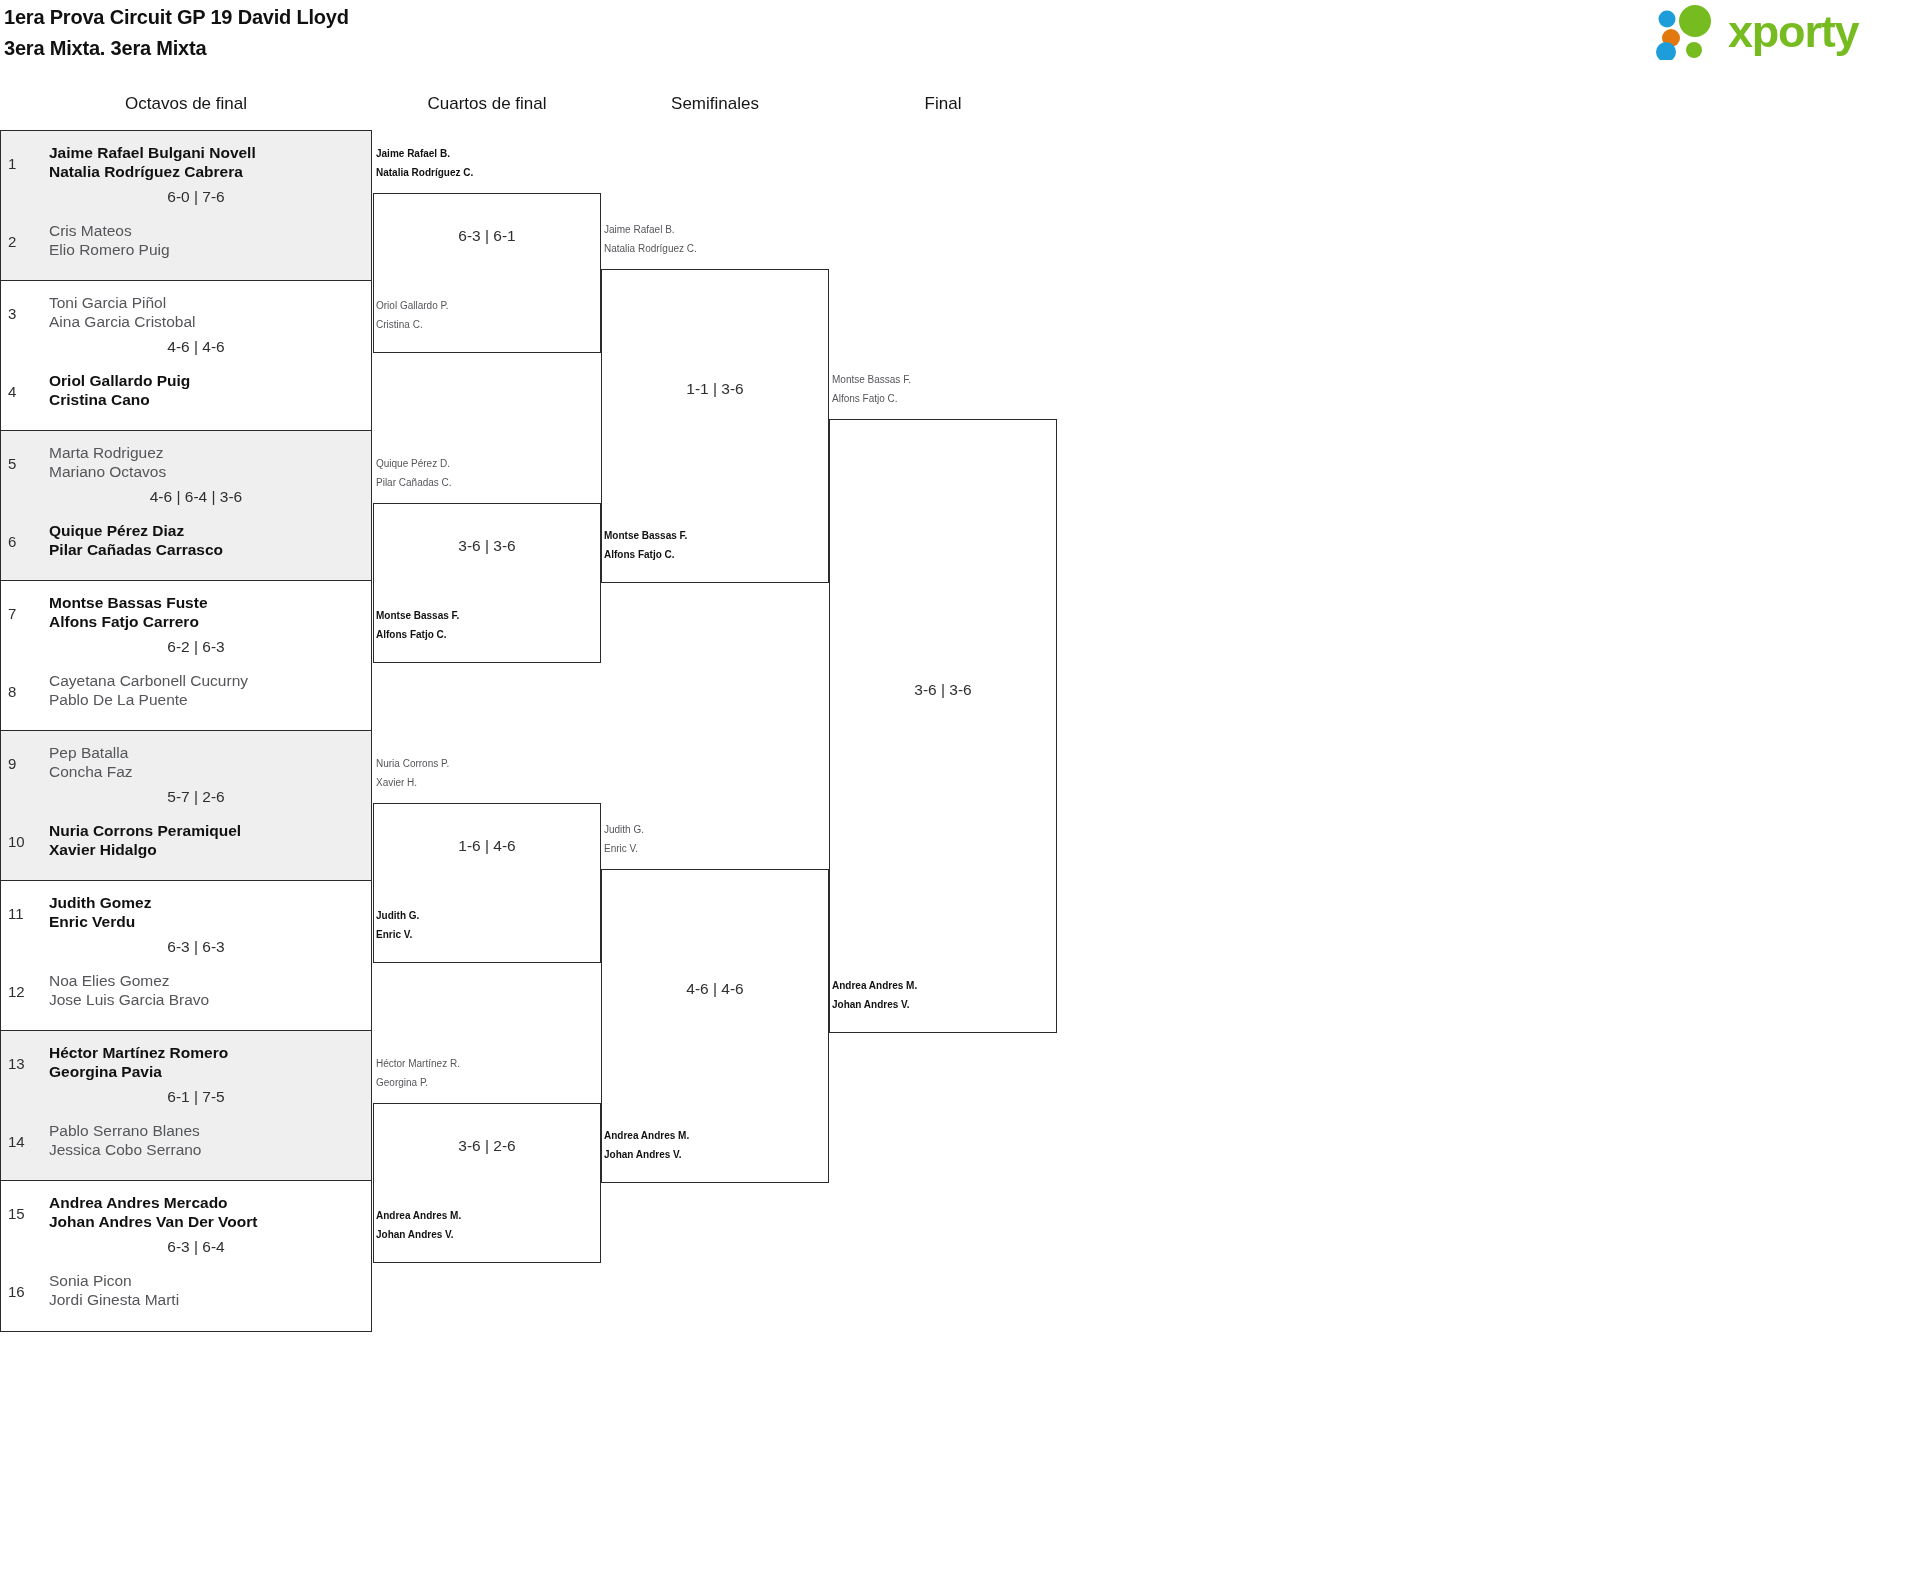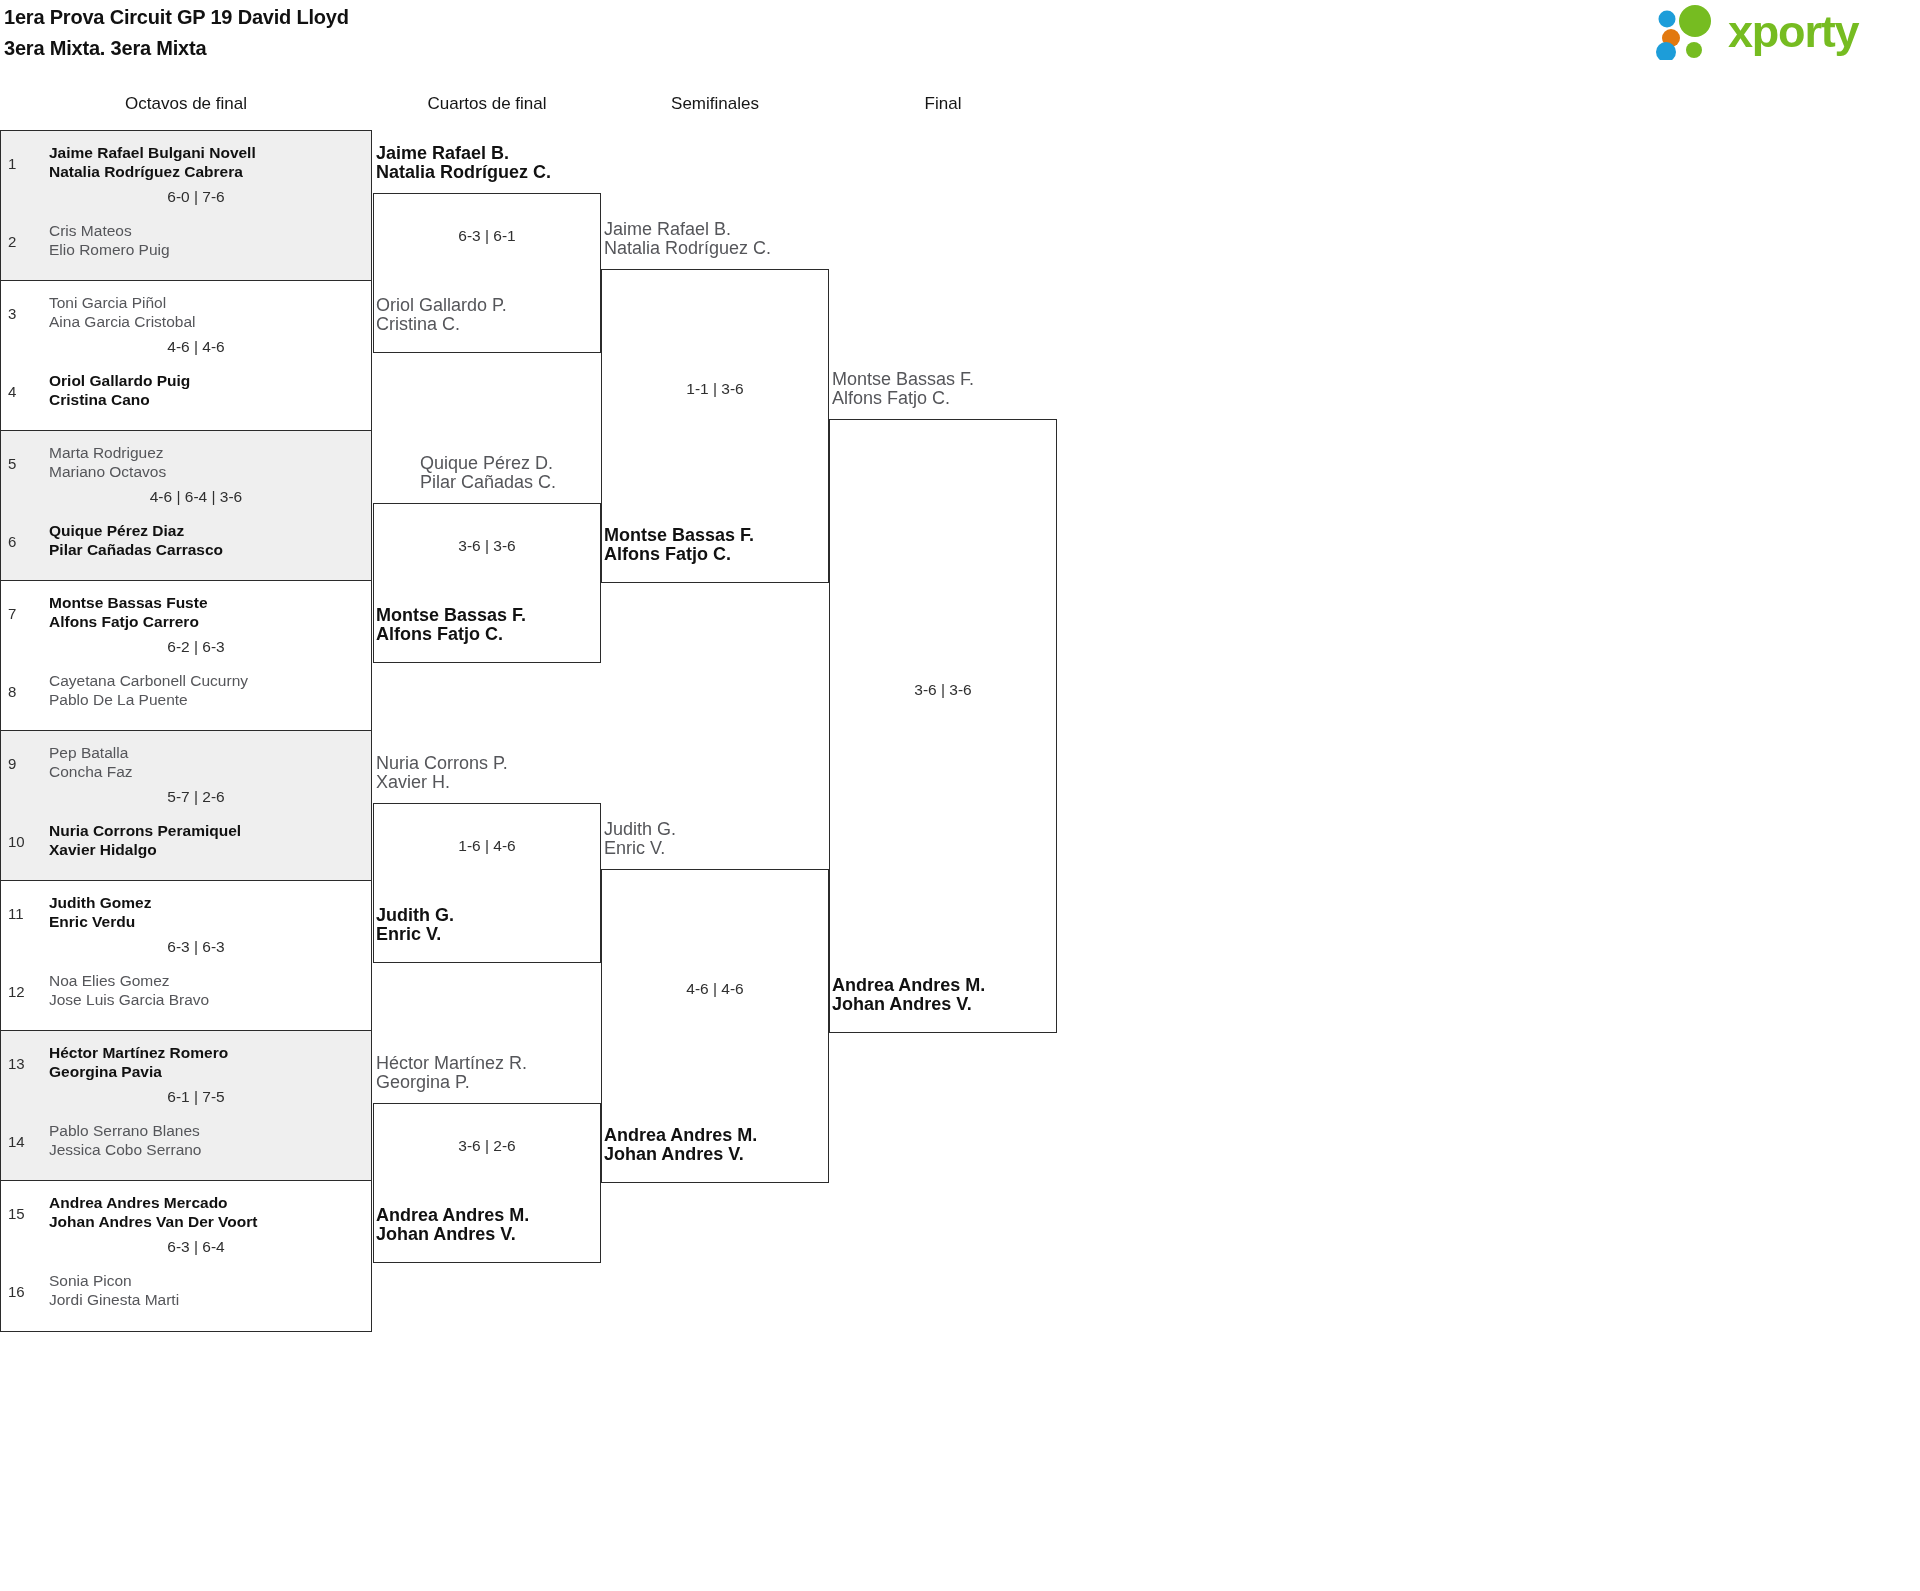--- a/index.html
+++ b/index.html
@@ -124,21 +124,21 @@
   .node-score {
     position: absolute;
     width: 100%;
     text-align: center;
     font-size: 15.5px;
     color: #2f2f2f;
     white-space: nowrap;
   }
   .node-team {
     position: absolute;
-    font-size: 18px;
+    font-size: 10px;
     line-height: 19px;
     color: #55565a;
     font-weight: 400;
     white-space: nowrap;
   }
   .node-team.win { color: #111111; font-weight: 700; }
   .node-team .ln { display: block; }
 </style>
 </head>
 <body>
@@ -287,21 +287,21 @@
       <span class="ln">Natalia Rodríguez C.</span>
   </div>
   <div class="node-box" style="left:373px; top:193px; width:228px; height:160px;">
     <div class="node-score" style="top:33px;">6-3 | 6-1</div>
   </div>
   <div class="node-team" style="left:376px; top:296px;">
     <span class="ln">Oriol Gallardo P.</span>
       <span class="ln">Cristina C.</span>
   </div>
 
-  <div class="node-team" style="left:376px; top:454px;margin-left:44px;">
+  <div class="node-team" style="left:376px; top:454px;">
     <span class="ln">Quique Pérez D.</span>
       <span class="ln">Pilar Cañadas C.</span>
   </div>
   <div class="node-box" style="left:373px; top:503px; width:228px; height:160px;">
     <div class="node-score" style="top:33px;">3-6 | 3-6</div>
   </div>
   <div class="node-team win" style="left:376px; top:606px;">
     <span class="ln">Montse Bassas F.</span>
       <span class="ln">Alfons Fatjo C.</span>
   </div>

